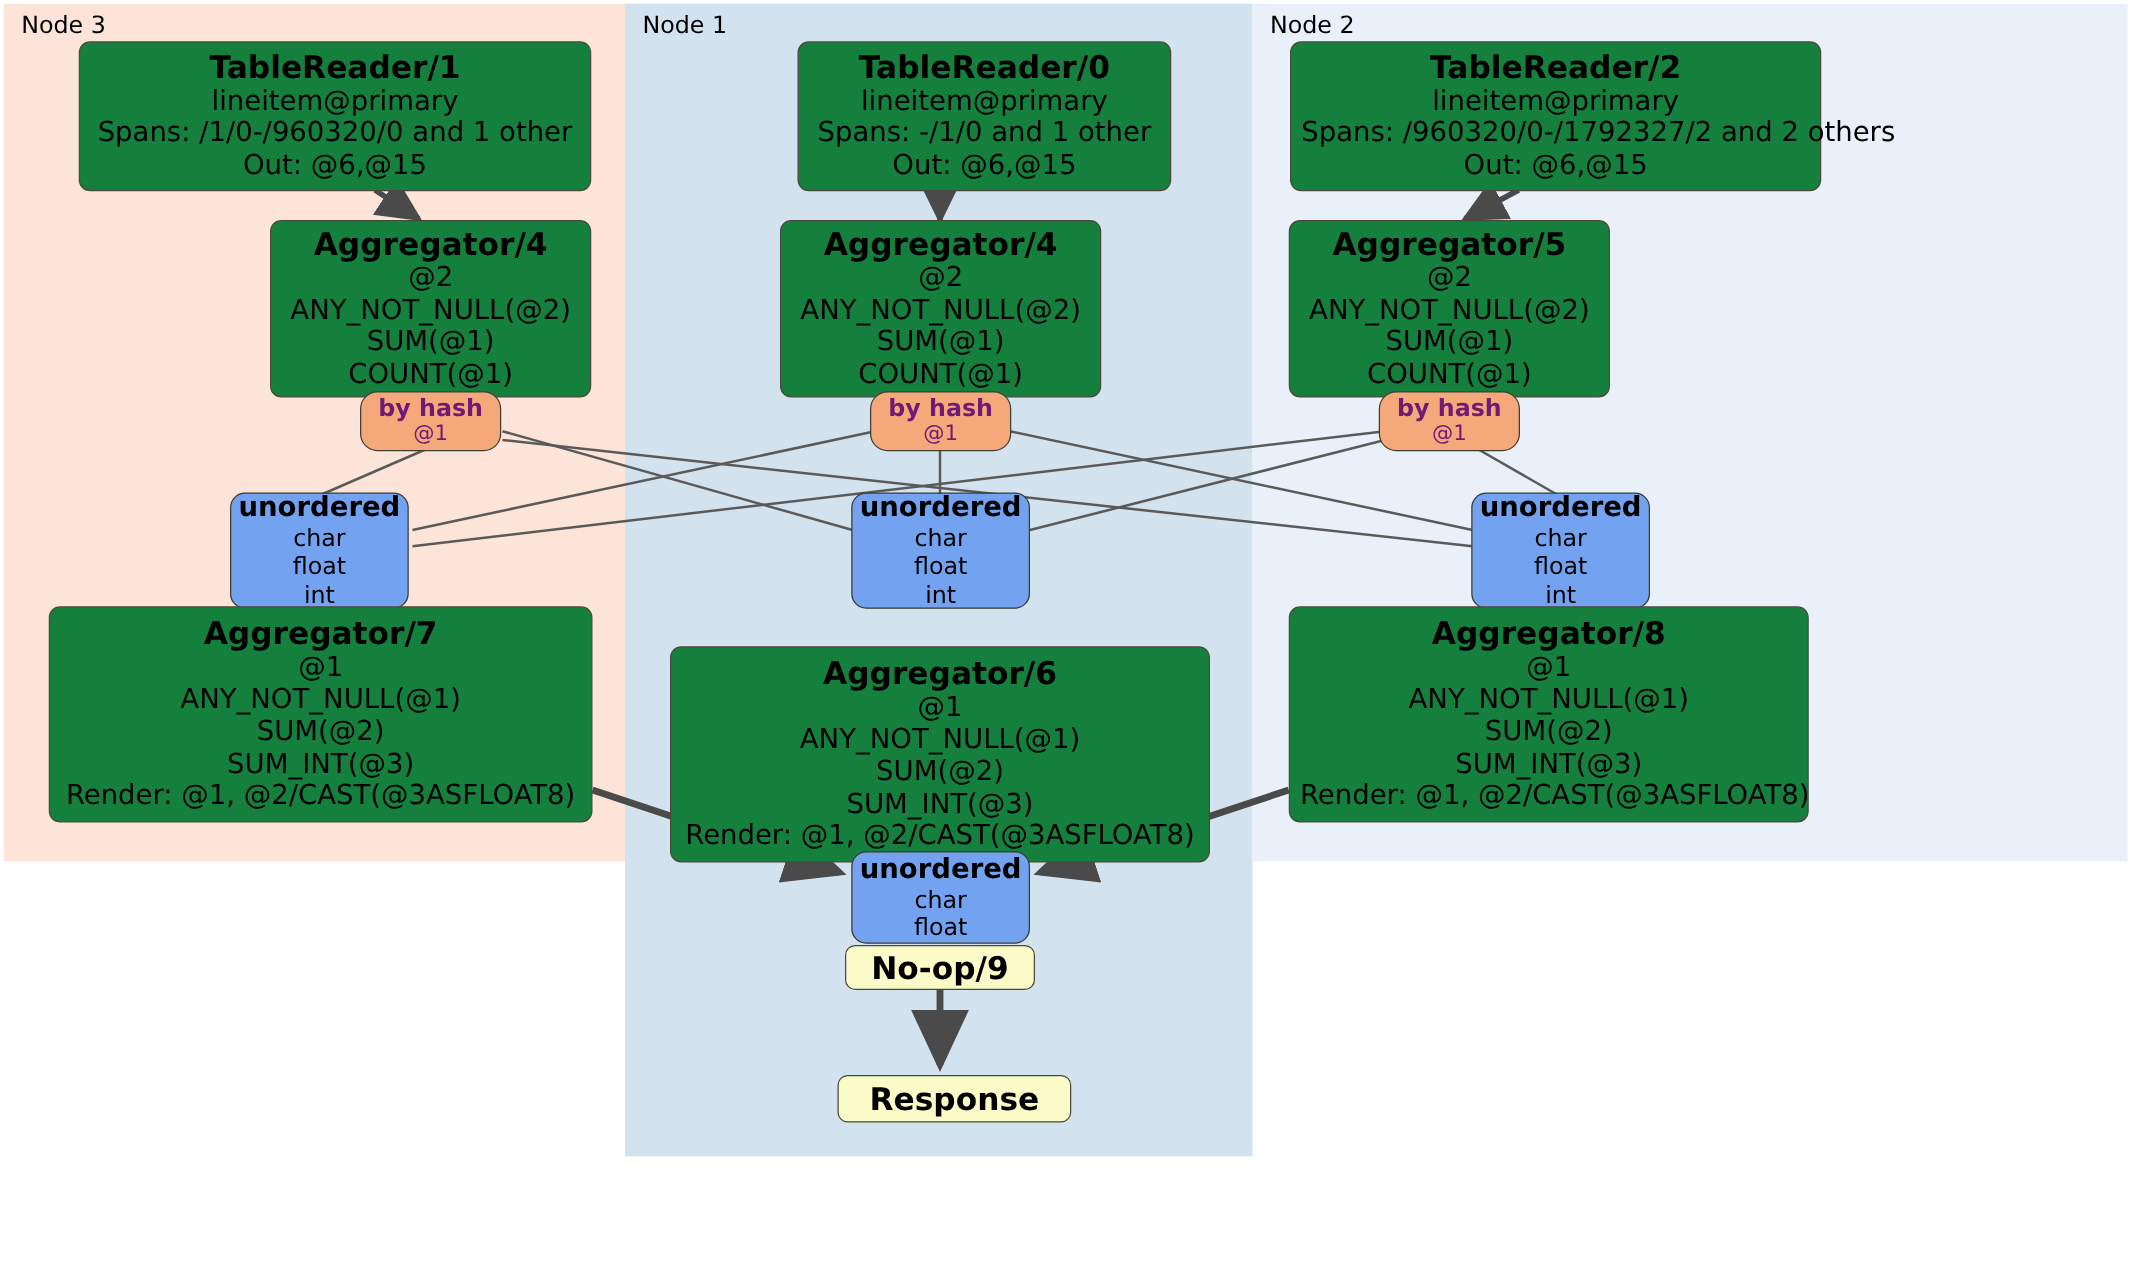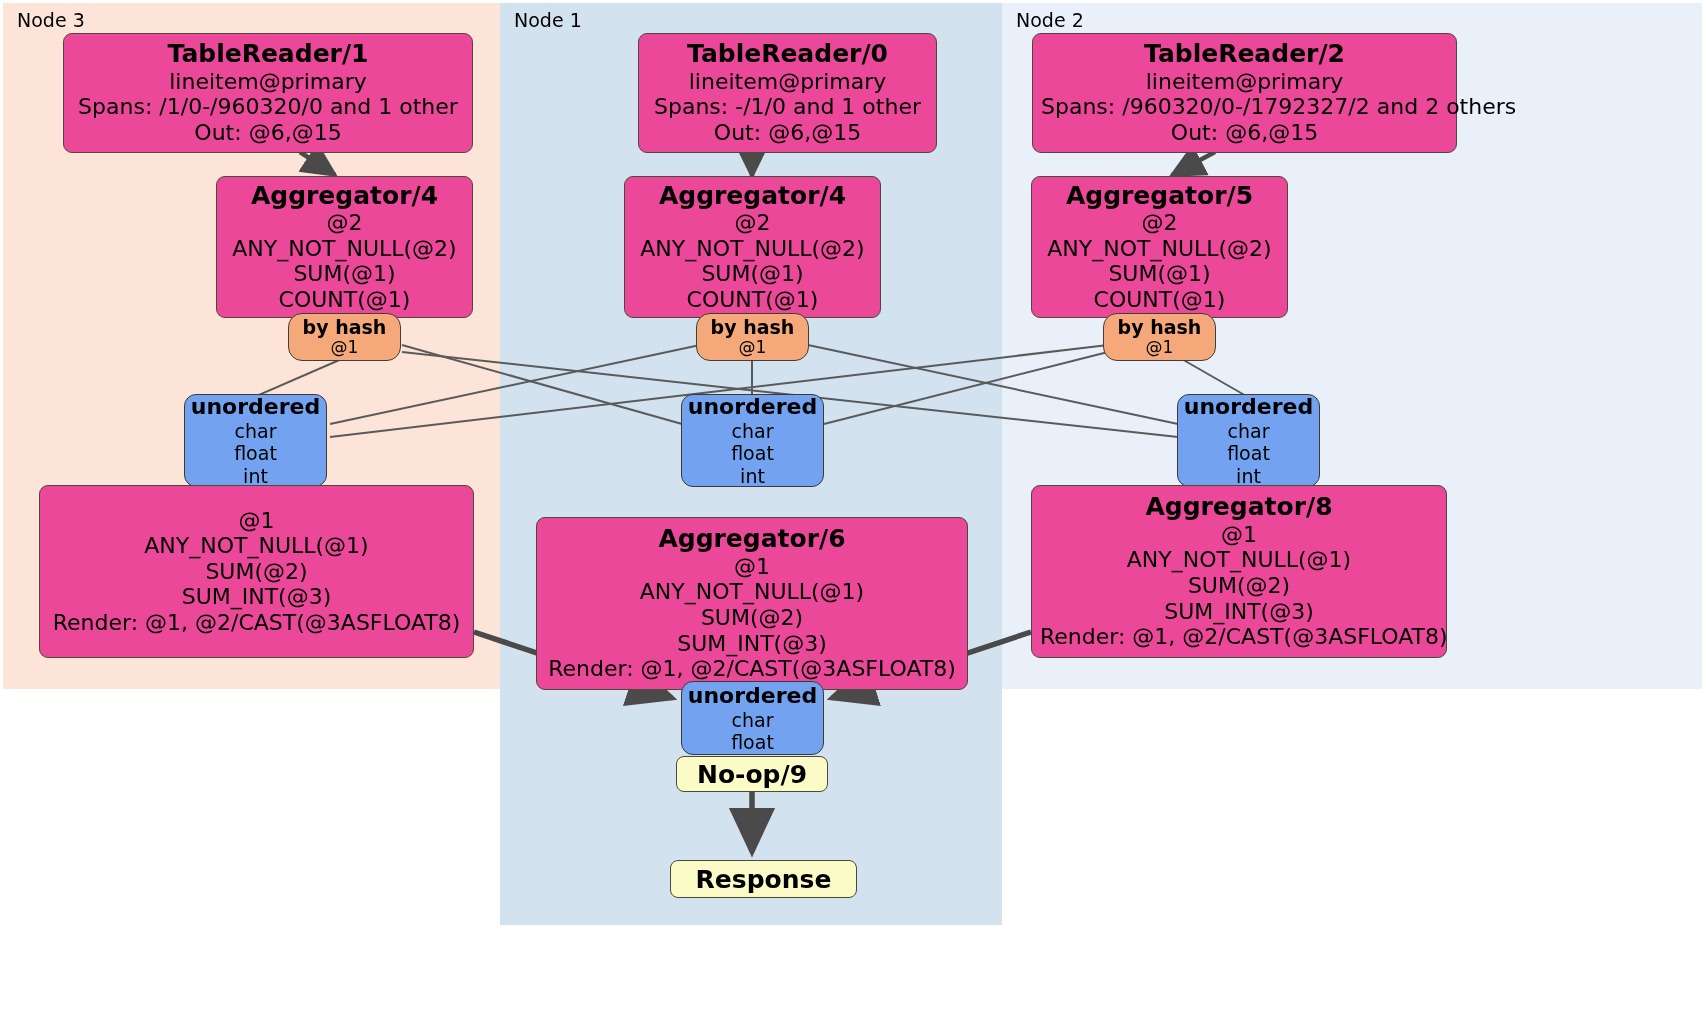--- a/index.html
+++ b/index.html
@@ -18,37 +18,37 @@
     position:absolute;left:14px;top:6px;
     font-size:19px;color:#000;white-space:nowrap;
   }
 
   
   #edges{position:absolute;left:0;top:0;width:1706px;height:1016px;pointer-events:none;}
 
   
   .proc{
     position:absolute;box-sizing:border-box;
-    background:#ec4899;
+    background:#15803d;
     border:1.6px solid #4a4a3a;
     border-radius:9px;
     text-align:center;
     color:#000;
     display:flex;flex-direction:column;justify-content:center;
     padding:4px 8px;
   }
   .proc .ttl{font-weight:bold;font-size:25px;line-height:1.14;}
   .proc .ln{font-size:22px;line-height:1.16;white-space:nowrap;}
 
   .router{
     position:absolute;box-sizing:border-box;
     background:#f5a97a;
     border:1.6px solid #3f3f35;
     border-radius:14px;
-    text-align:center;color:#000000;
+    text-align:center;color:#701a75;
     display:flex;flex-direction:column;justify-content:center;
   }
   .router .ttl{font-weight:bold;font-size:19px;line-height:1.1;}
   .router .ln{font-size:17px;line-height:1.1;}
 
   .recv{
     position:absolute;box-sizing:border-box;
     background:#73a3f0;
     border:1.6px solid #3a3a30;
     border-radius:12px;
@@ -149,20 +149,21 @@
   </div>
 
   <div class="recv" style="left:184px;top:394px;width:143px;height:93px;">
     <div class="ttl">unordered</div>
     <div class="ln">char</div>
     <div class="ln">float</div>
     <div class="ln">int</div>
   </div>
 
   <div class="proc" style="left:39px;top:485px;width:435px;height:173px;">
+    <div class="ttl">Aggregator/7</div>
     <div class="ln">@1</div>
     <div class="ln">ANY_NOT_NULL(@1)</div>
     <div class="ln">SUM(@2)</div>
     <div class="ln">SUM_INT(@3)</div>
     <div class="ln">Render: @1, @2/CAST(@3ASFLOAT8)</div>
   </div>
 
   <div class="proc" style="left:603px;top:33px;width:299px;height:120px;margin-left:35px;">
     <div class="ttl">TableReader/0</div>
     <div class="ln">lineitem@primary</div>

